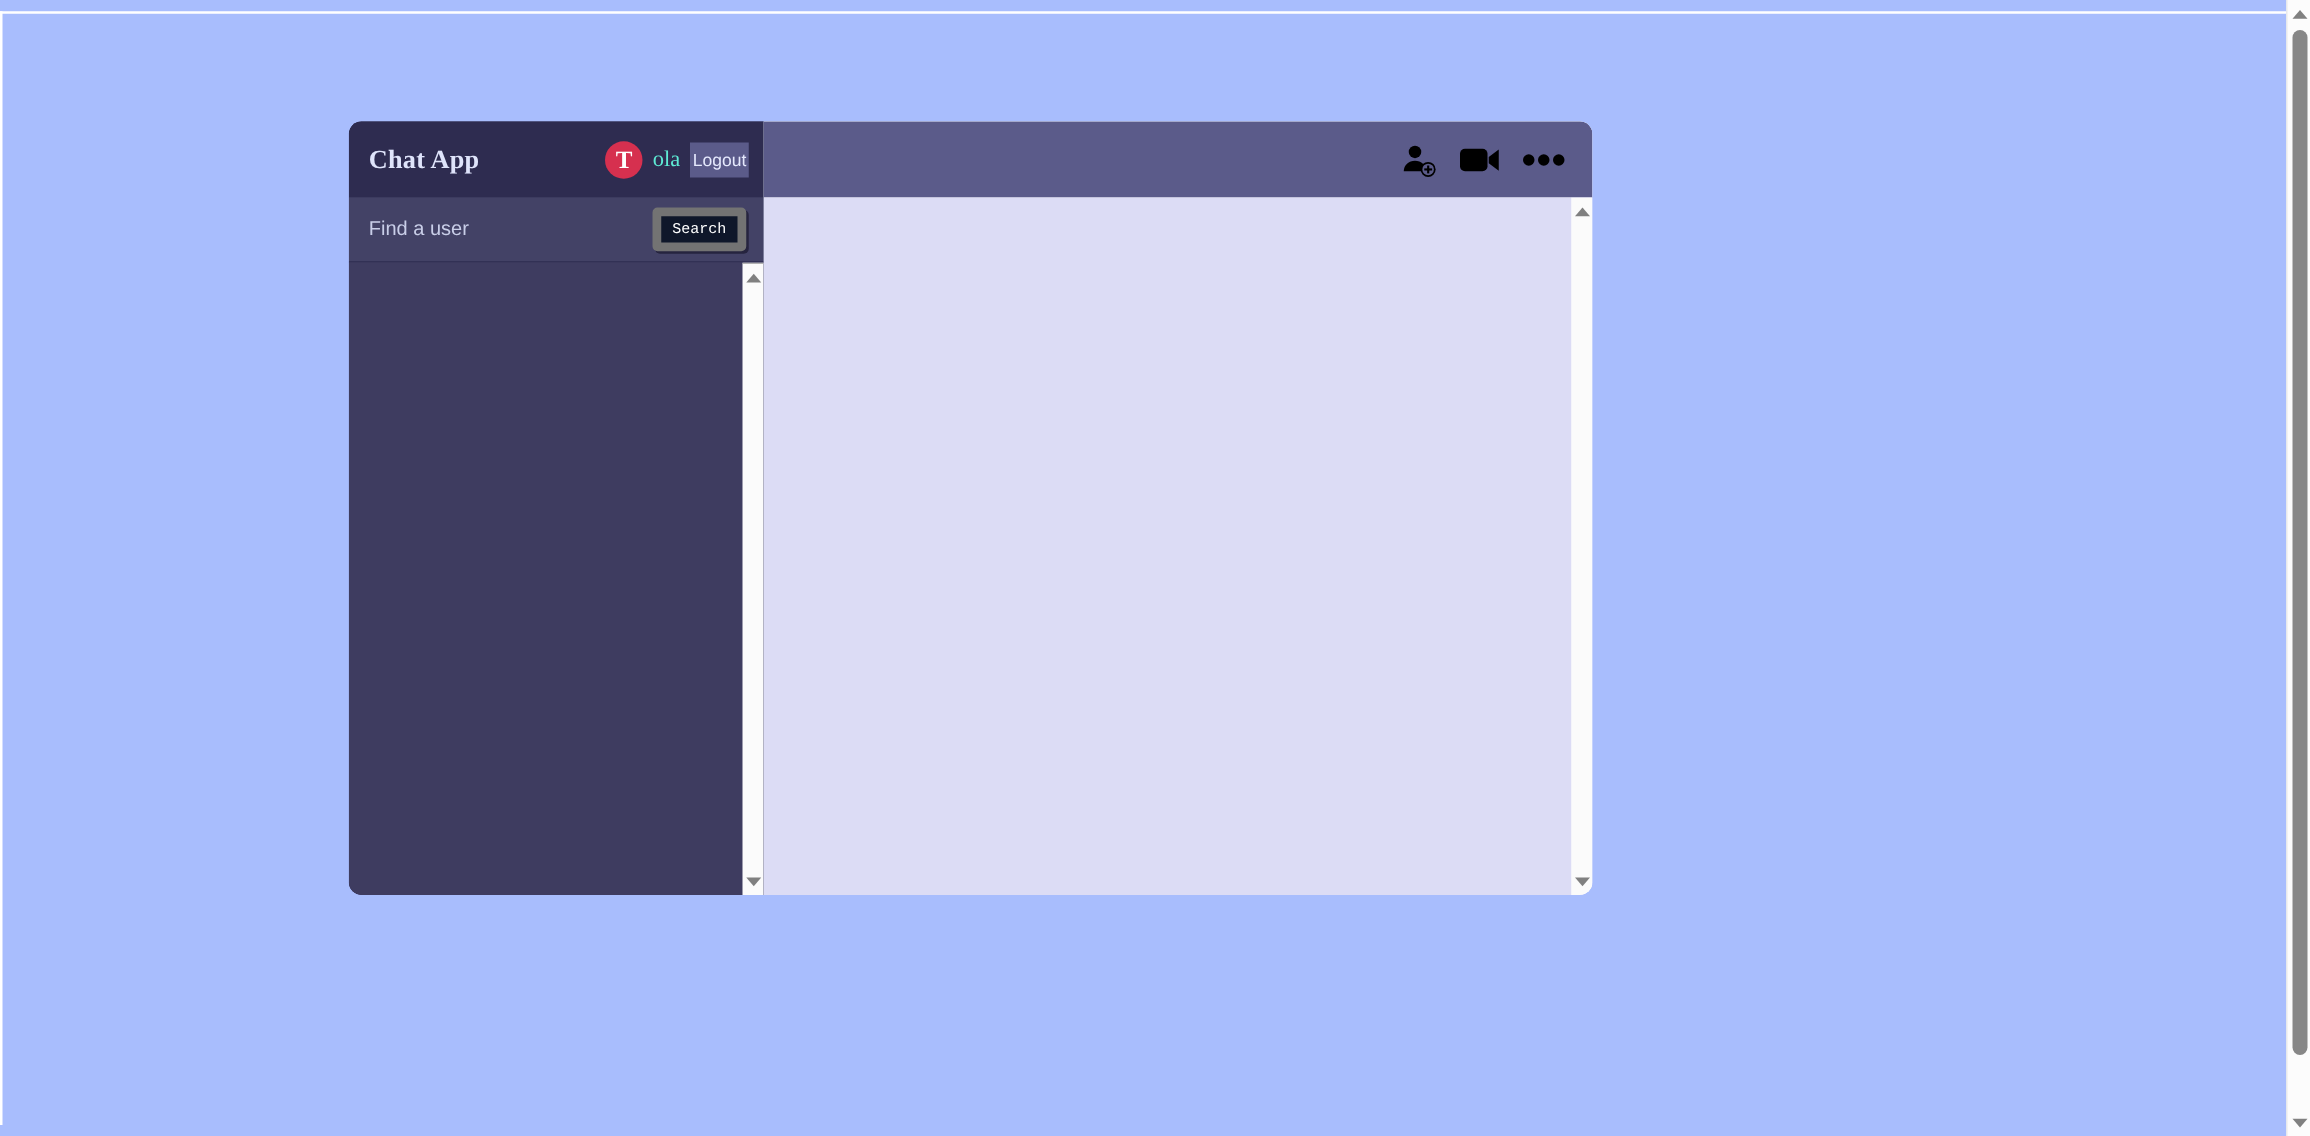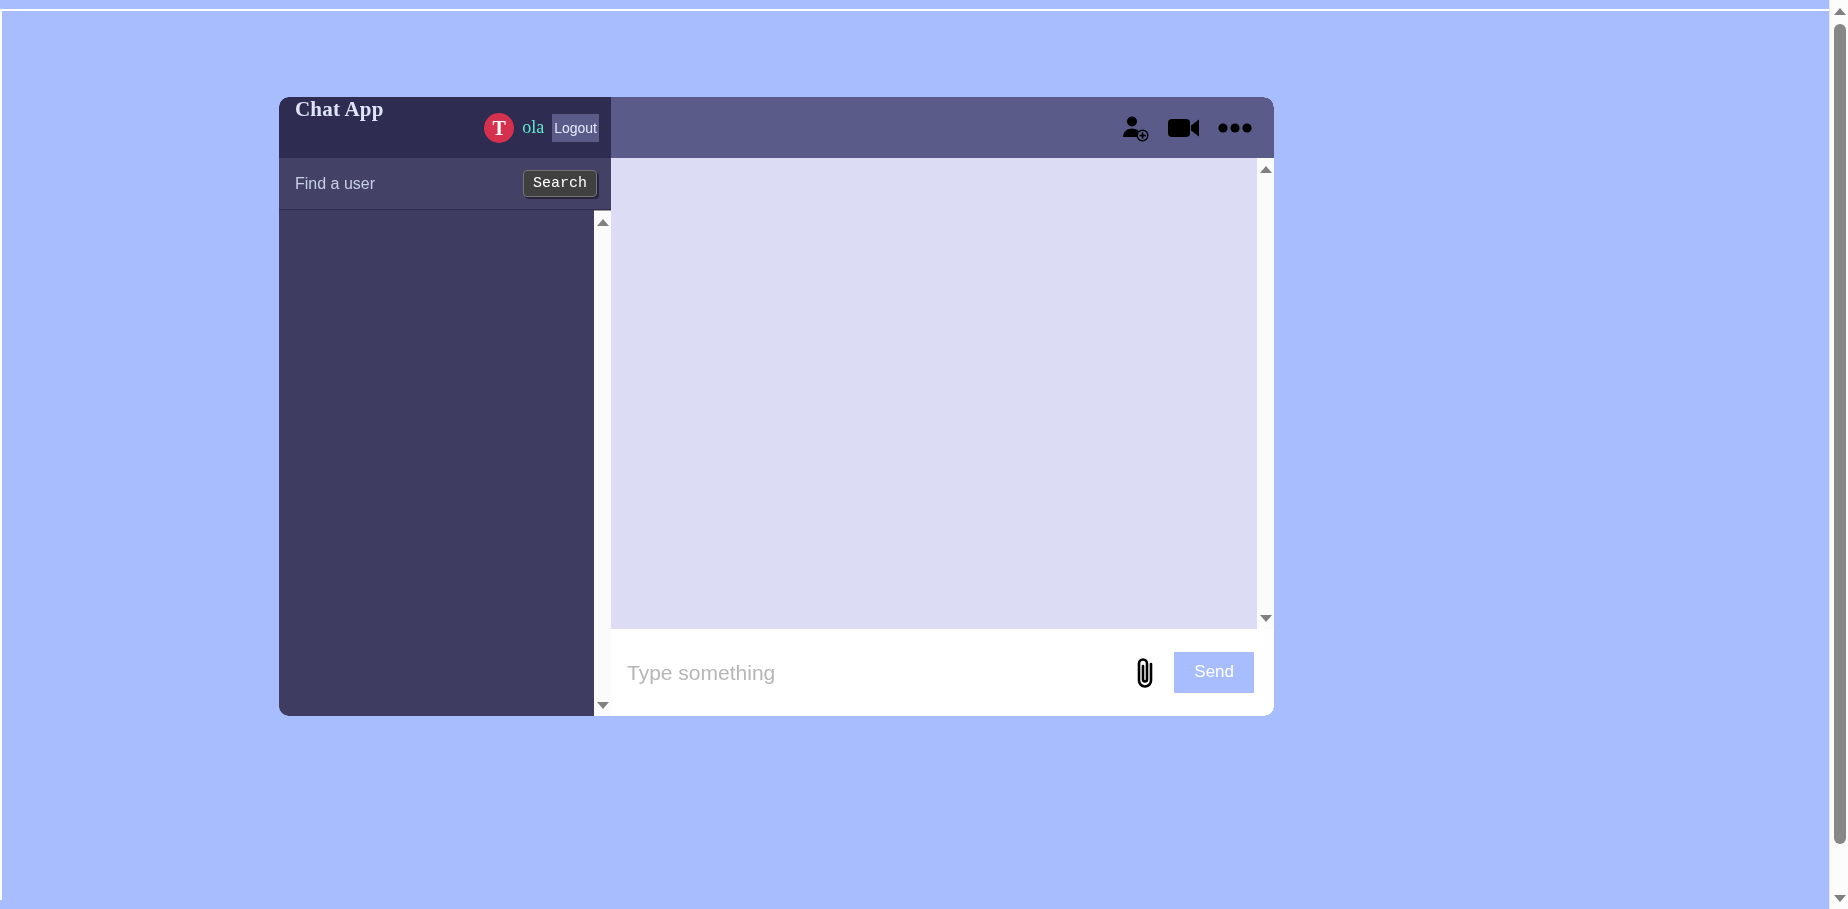--- a/index.html
+++ b/index.html
@@ -95,20 +95,21 @@
     border-top-left-radius: 10px;
     border-bottom-left-radius: 10px;
     flex: 0 0 332px;
     overflow: hidden;
   }
 
   .navbar {
     height: 61px;
     background: #2e2c50;
     display: flex;
+    align-items: center;
     justify-content: space-between;
     padding: 0 12px 0 16px;
     border-top-left-radius: 10px;
   }
 
   .brand {
     font-family: "Liberation Serif", serif;
     font-weight: bold;
     font-size: 21px;
     color: #dfe4fb;
@@ -168,25 +169,25 @@
     background: transparent;
     border: none;
     outline: none;
     color: #d7dcf4;
     font-family: "Liberation Sans", sans-serif;
     font-size: 16px;
   }
   .search-input::placeholder { color: #c9cee8; opacity: 1; }
 
   .search-btn {
-    background: #404040;
+    background: #0f172a;
     color: #ffffff;
     font-family: "Liberation Mono", monospace;
-    font-size: 15px;
-    border: 1px solid #737373;
+    font-size: 12px;
+    border: 7px solid #737373;
     border-radius: 4px;
     padding: 4px 9px;
     cursor: pointer;
     box-shadow: 2px 2px 0 #26243f;
     line-height: 1.15;
   }
 
   .sidebar-list {
     position: relative;
     height: 506px;
@@ -384,31 +385,20 @@
           <div class="inner-scrollbar msg-sb">
             <div class="isb-arrow up">
                 <i></i>
               </div>
             <div class="isb-arrow down">
                 <i></i>
               </div>
           </div>
         </div>
 
-        <div class="compose-bar">
-          <input class="compose-input" type="text" value="" placeholder="Type something" style="">
-
-          <button class="attach-btn">
-            <svg width="24" height="36" viewBox="0 0 24 36">
-              <path d="M17 9 v16.5 a6 6 0 0 1 -12 0 V8.5 a4 4 0 0 1 8 0 V24.5 a2 2 0 0 1 -4 0 V11" fill="none" stroke="#000" stroke-width="2.6" stroke-linecap="round"></path>
-            </svg>
-          </button>
-
-          <button class="send-btn">Send</button>
-        </div>
 
       </section>
 
     </div>
   </div>
 
   <div class="browser-scrollbar">
     <div class="bsb-arrow up">
         <i></i>
       </div>

